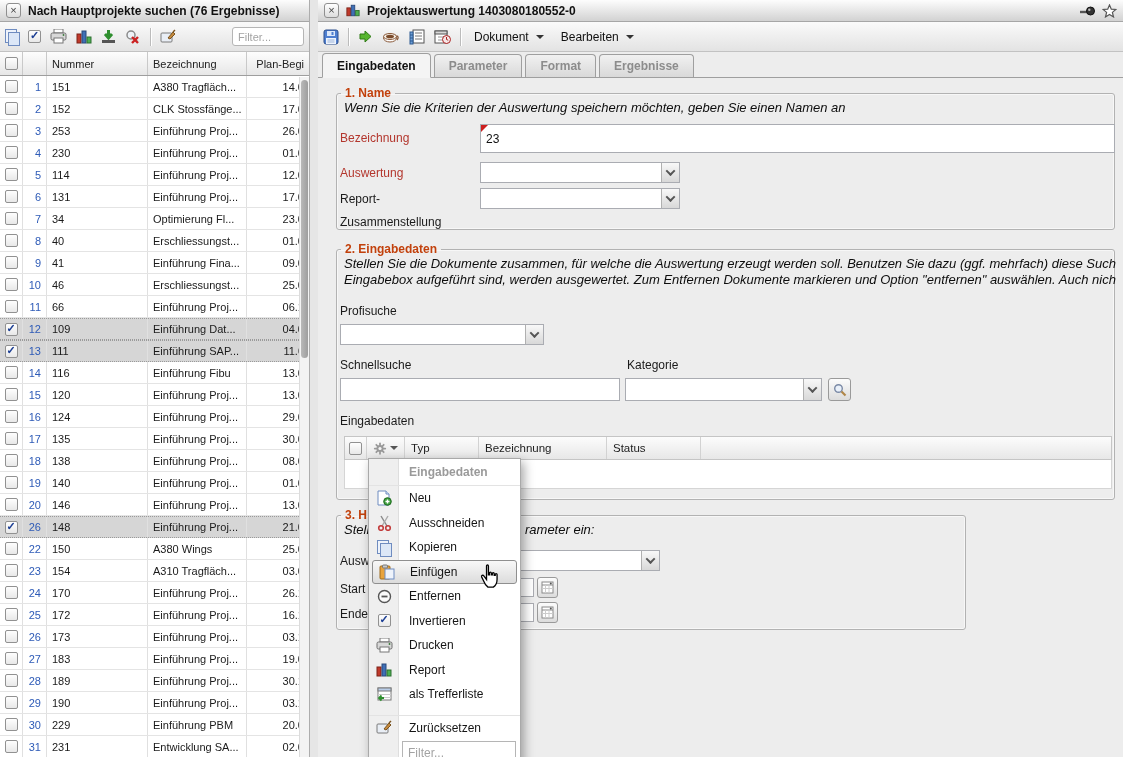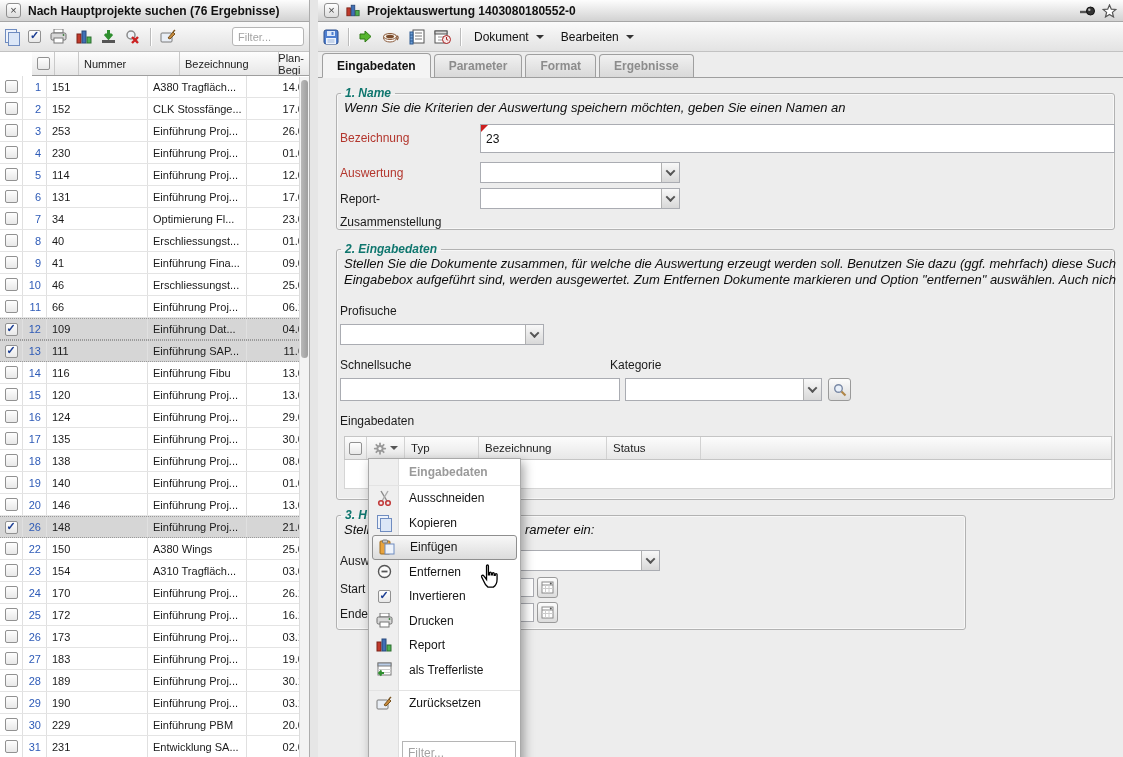--- a/index.html
+++ b/index.html
@@ -24,21 +24,21 @@
   
   #left-panel { position:absolute; left:0; top:0; width:310px; height:757px;
     background:#fff; border-right:1px solid #adadad; }
   #left-filter { margin-left:auto; width:72px; height:19px; border:1px solid #b5b5b5; border-radius:3px;
     font-size:11px; padding:0 5px; color:#999; font-family:"Liberation Sans",sans-serif; background:#fff; }
   #left-filter::placeholder { color:#a3a3a3; }
 
   .ltable { position:absolute; left:0; top:52px; right:0; }
   .lhead, .trow { display:grid; grid-template-columns:23px 24px 101px 99px 1fr; align-items:center; }
   .lhead { height:24px; background:linear-gradient(#fdfdfd,#e7e7e7);
-    border-bottom:1px solid #9e9e9e; font-size:11px; color:#222;margin-left:32px; }
+    border-bottom:1px solid #9e9e9e; font-size:11px; color:#222; }
   .lhead > span, .trow > span { height:100%; display:flex; align-items:center; overflow:hidden; }
   .lhead > span { border-right:1px solid #c9c9c9; padding:0 5px; }
   .lhead > span:last-child { border-right:none; justify-content:flex-end; }
   .trow { height:22px; background:#fff; border-bottom:1px solid #e4e4e4; font-size:11px; }
   .trow > span { border-right:1px solid #e0e0e0; padding:0 5px; white-space:nowrap; }
   .trow > span:last-child { border-right:none; justify-content:flex-end; }
   .trow .c-num { justify-content:flex-end; color:#2e5bb7; }
   .trow.checked { background:#d6d6d6; border-top:1px dotted #9a9a9a; border-bottom:1px dotted #9a9a9a; }
   .cbx { width:13px; height:13px; border:1px solid #919191; border-radius:2px;
     background:linear-gradient(#fefefe,#e8e8e8); display:inline-flex; align-items:center; justify-content:center;
@@ -62,21 +62,21 @@
   .tab { height:23px; padding:0 14px; display:flex; align-items:center;
     border:1px solid #9f9f9f; border-bottom:none; border-radius:4px 4px 0 0;
     background:linear-gradient(#f1f1f1,#d9d9d9); font-weight:bold; color:#8c8c8c; font-size:12px; }
   .tab.active { background:#f4f4f4; color:#111; height:25px; margin-bottom:-1px;
     border-bottom:1px solid #f4f4f4; }
 
   #content { position:absolute; left:0; top:78px; right:0; bottom:0; background:#ededed; }
 
   fieldset.grp { position:absolute; border:1px solid #b2b2b2; border-radius:3px;
     box-shadow:inset 0 0 0 1px rgba(255,255,255,.55); }
-  fieldset.grp legend { margin-left:4px; padding:0 4px; font-weight:bold; font-size:12px; color:#0f766e;font-style:italic; }
+  fieldset.grp legend { margin-left:4px; padding:0 4px; font-weight:bold; font-size:12px; color:#c2410c; }
   .hint { font-style:italic; font-size:13px; color:#0d0d0d; white-space:nowrap; overflow:hidden; }
   .flabel { position:absolute; font-size:12px; color:#1a1a1a; white-space:nowrap; }
   .flabel.red { color:#b3362d; }
 
   .tinput { position:absolute; border:1px solid #aaacb2; background:#fff; font-size:12px;
     padding:0 5px; font-family:"Liberation Sans",sans-serif; color:#111; }
   .dirty-mark { position:absolute; width:0; height:0; border-top:7px solid #cc1f1f; border-right:7px solid transparent; }
 
   .select { position:absolute; border:1px solid #aaacb2; background:#fff; display:flex; }
   .select .sel-val { flex:1; }
@@ -604,21 +604,21 @@
     <div class="hint" style="position:absolute; left:26px; top:178px; width:772px;">Stellen Sie die Dokumente zusammen, für welche die Auswertung erzeugt werden soll. Benutzen Sie dazu (ggf. mehrfach) diese Suchmaschine.</div>
     <div class="hint" style="position:absolute; left:26px; top:194px; width:772px;">Eingabebox aufgeführt sind, werden ausgewertet. Zum Entfernen Dokumente markieren und Option "entfernen" auswählen. Auch nicht markier</div>
     <span class="flabel" style="left:22px; top:226px;">Profisuche</span>
     <div class="select" style="left:22px; top:246px; width:204px; height:21px;">
       <span class="sel-val"></span>
         <span class="sel-btn">
           <span class="chev"></span>
         </span>
     </div>
     <span class="flabel" style="left:22px; top:280px;">Schnellsuche</span>
-    <span class="flabel" style="left:292px; top:280px;">Kategorie</span>
+    <span class="flabel" style="left:309px; top:280px;">Kategorie</span>
     <input class="tinput" style="left: 22px; top: 300px; width: 280px; height: 23px;">
     <div class="select" style="left:307px; top:300px; width:197px; height:23px;">
       <span class="sel-val"></span>
         <span class="sel-btn">
           <span class="chev"></span>
         </span>
     </div>
     <span class="sqbtn" style="left:510px; top:300px; width:23px; height:23px;">
       <svg width="14" height="14" viewBox="0 0 14 14">
           <circle cx="5.5" cy="5.5" r="3.8" fill="#eaf1fa" stroke="#7b8aa6" stroke-width="1.4"></circle>
@@ -694,20 +694,31 @@
 
 <div id="ctx-menu">
   <div id="ctx-gutter"></div>
 
   <div class="mi mi-header">
     <span class="mi-ic"></span>
     <span class="mi-label">Eingabedaten</span>
   </div>
   <div class="mi-sep"></div>
 
+  <div class="mi">
+    <span class="mi-ic">
+      <svg width="15" height="16" viewBox="0 0 15 16">
+          <path d="M1 1 H9 L12 4 V15 H1 Z" fill="#fff" stroke="#6f8cc0"></path>
+          <path d="M9 1 L9 4 L12 4" fill="#dce7f7" stroke="#6f8cc0"></path>
+          <circle cx="10.5" cy="11.5" r="3.8" fill="#3fa03f" stroke="#1e6a1e"></circle>
+          <path d="M10.5 9.5 V13.5 M8.5 11.5 H12.5" stroke="#fff" stroke-width="1.4"></path>
+        </svg>
+    </span>
+    <span class="mi-label">Neu</span>
+  </div>
 
   <div class="mi">
     <span class="mi-ic">
       <svg width="15" height="16" viewBox="0 0 15 16">
           <line x1="4" y1="1" x2="10" y2="11" stroke="#888" stroke-width="1.4"></line>
           <line x1="11" y1="1" x2="5" y2="11" stroke="#aaa" stroke-width="1.4"></line>
           <circle cx="4" cy="13" r="2.3" fill="none" stroke="#c23b3b" stroke-width="1.6"></circle>
           <circle cx="11" cy="13" r="2.3" fill="none" stroke="#c23b3b" stroke-width="1.6"></circle>
         </svg>
     </span>

